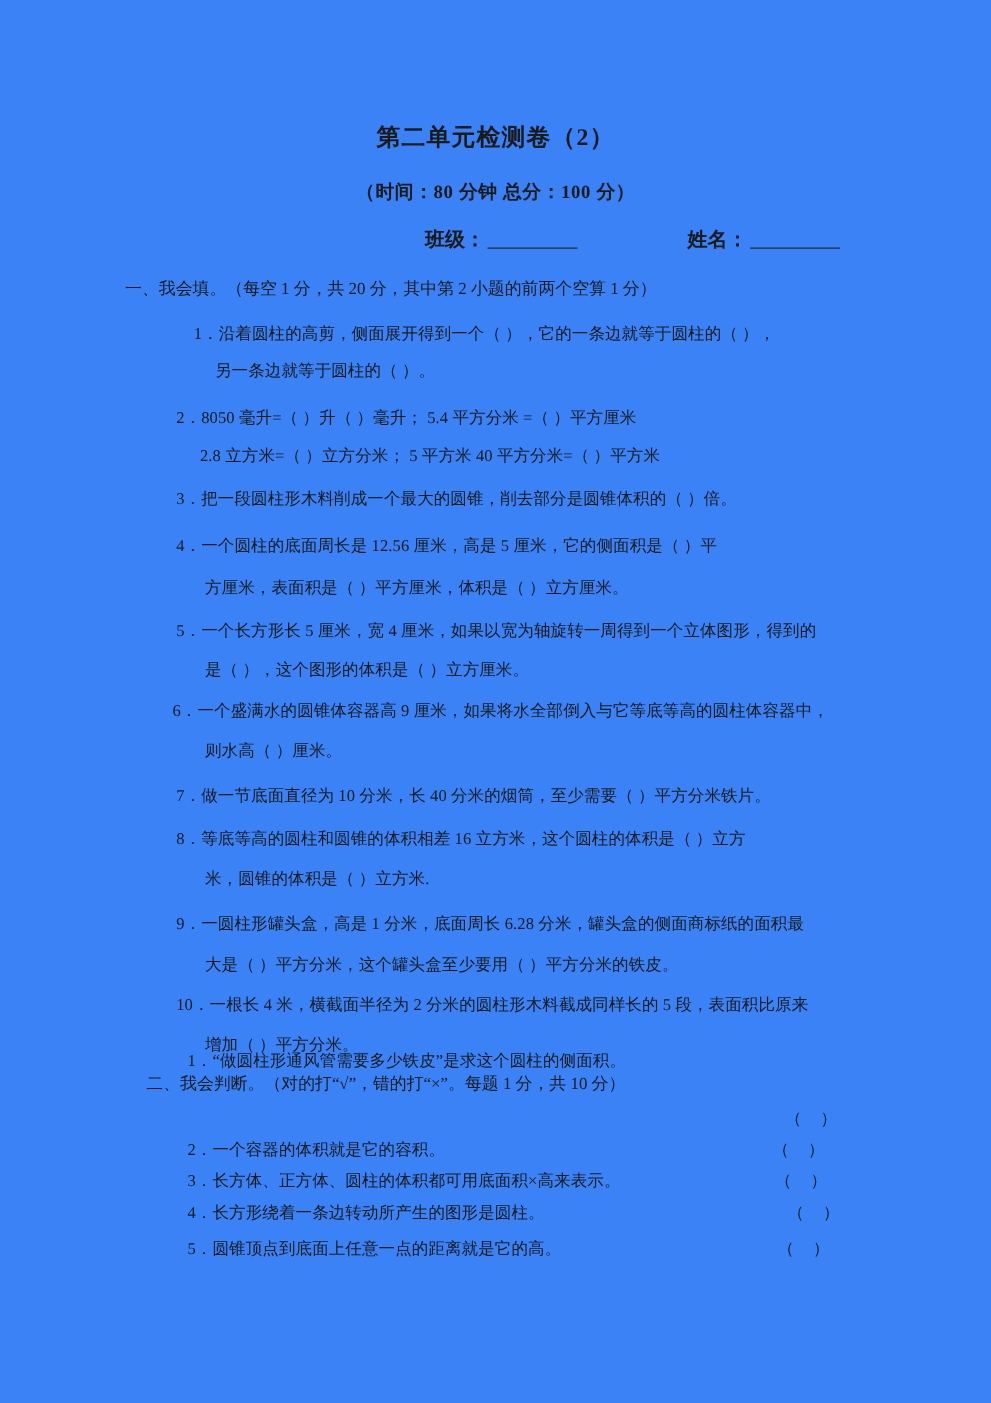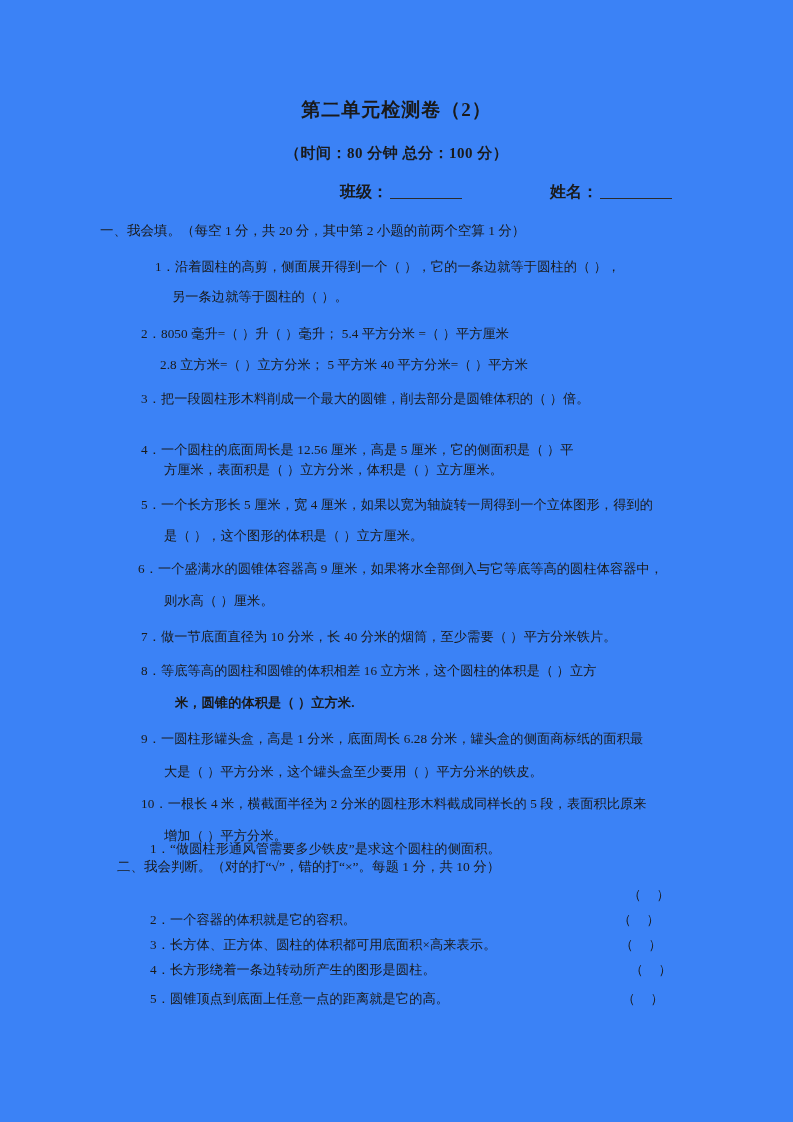--- a/index.html
+++ b/index.html
@@ -101,33 +101,33 @@
   <div class="section-head" style="left:100px; top:222px;">一、我会填。（每空 1 分，共 20 分，其中第 2 小题的前两个空算 1 分）</div>
 
   <div class="q-line" style="left:155px; top:258px;">1．沿着圆柱的高剪，侧面展开得到一个（          ），它的一条边就等于圆柱的（     ），</div>
   <div class="q-line" style="left:172px; top:288px;">另一条边就等于圆柱的（             ）。</div>
 
   <div class="q-line" style="left:141px; top:325px;">2．8050 毫升=（       ）升（        ）毫升；     5.4 平方分米 =（          ）平方厘米</div>
   <div class="q-line" style="left:160px; top:356px;">2.8 立方米=（             ）立方分米；   5 平方米 40 平方分米=（           ）平方米</div>
 
   <div class="q-line" style="left:141px; top:390px;">3．把一段圆柱形木料削成一个最大的圆锥，削去部分是圆锥体积的（      ）倍。</div>
 
-  <div class="q-line" style="left:141px; top:428px;margin-top:13px;">4．一个圆柱的底面周长是 12.56 厘米，高是 5 厘米，它的侧面积是（              ）平</div>
-  <div class="q-line" style="left:164px; top:461px;">方厘米，表面积是（             ）立方分米，体积是（           ）立方厘米。</div>
+  <div class="q-line" style="left:141px; top:428px;">4．一个圆柱的底面周长是 12.56 厘米，高是 5 厘米，它的侧面积是（              ）平</div>
+  <div class="q-line" style="left:164px; top:461px;">方厘米，表面积是（             ）平方厘米，体积是（           ）立方厘米。</div>
 
   <div class="q-line" style="left:141px; top:496px;">5．一个长方形长 5 厘米，宽 4 厘米，如果以宽为轴旋转一周得到一个立体图形，得到的</div>
   <div class="q-line" style="left:164px; top:527px;">是（               ），这个图形的体积是（         ）立方厘米。</div>
 
   <div class="q-line" style="left:138px; top:560px;">6．一个盛满水的圆锥体容器高 9 厘米，如果将水全部倒入与它等底等高的圆柱体容器中，</div>
   <div class="q-line" style="left:164px; top:592px;">则水高（       ）厘米。</div>
 
   <div class="q-line" style="left:141px; top:628px;">7．做一节底面直径为 10 分米，长 40 分米的烟筒，至少需要（      ）平方分米铁片。</div>
 
   <div class="q-line" style="left:141px; top:662px;text-align:center;">8．等底等高的圆柱和圆锥的体积相差 16 立方米，这个圆柱的体积是（           ）立方</div>
-  <div class="q-line" style="left:175px; top:694px;font-weight:bold;">米，圆锥的体积是（            ）立方米.</div>
+  <div class="q-line" style="left:164px; top:694px;">米，圆锥的体积是（            ）立方米.</div>
 
   <div class="q-line" style="left:141px; top:730px;">9．一圆柱形罐头盒，高是 1 分米，底面周长 6.28 分米，罐头盒的侧面商标纸的面积最</div>
   <div class="q-line" style="left:164px; top:734px;margin-top:29px;">大是（      ）平方分米，这个罐头盒至少要用（         ）平方分米的铁皮。</div>
 
   <div class="q-line" style="left:141px; top:795px;">10．一根长 4 米，横截面半径为 2 分米的圆柱形木料截成同样长的 5 段，表面积比原来</div>
   <div class="q-line" style="left:164px; top:827px;">增加（          ）平方分米。</div>
 
   <div class="section-head" style="left:117px; top:858px;">二、我会判断。（对的打“√”，错的打“×”。每题 1 分，共 10 分）</div>
 
   <div class="q-line" style="left:150px; top:840px;">1．“做圆柱形通风管需要多少铁皮”是求这个圆柱的侧面积。</div>

